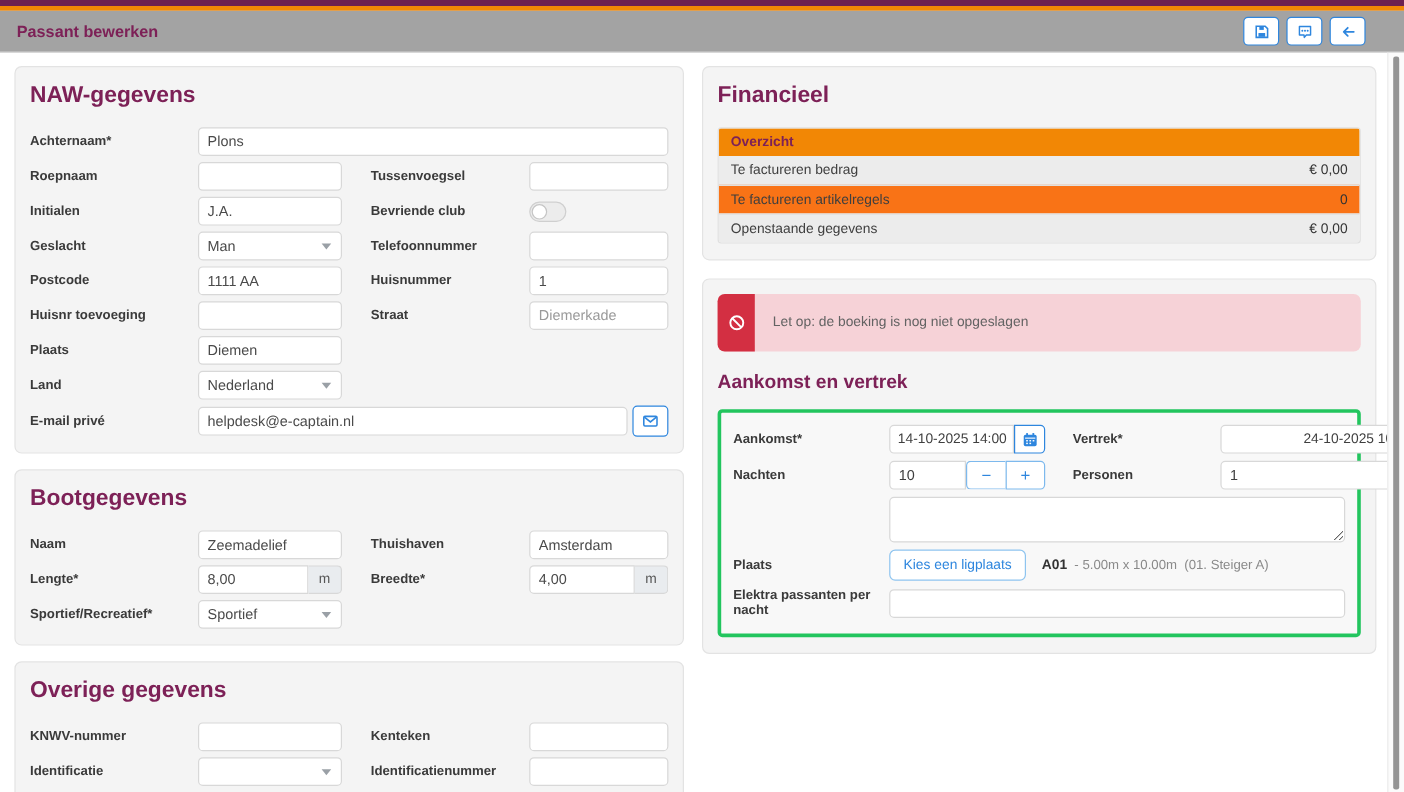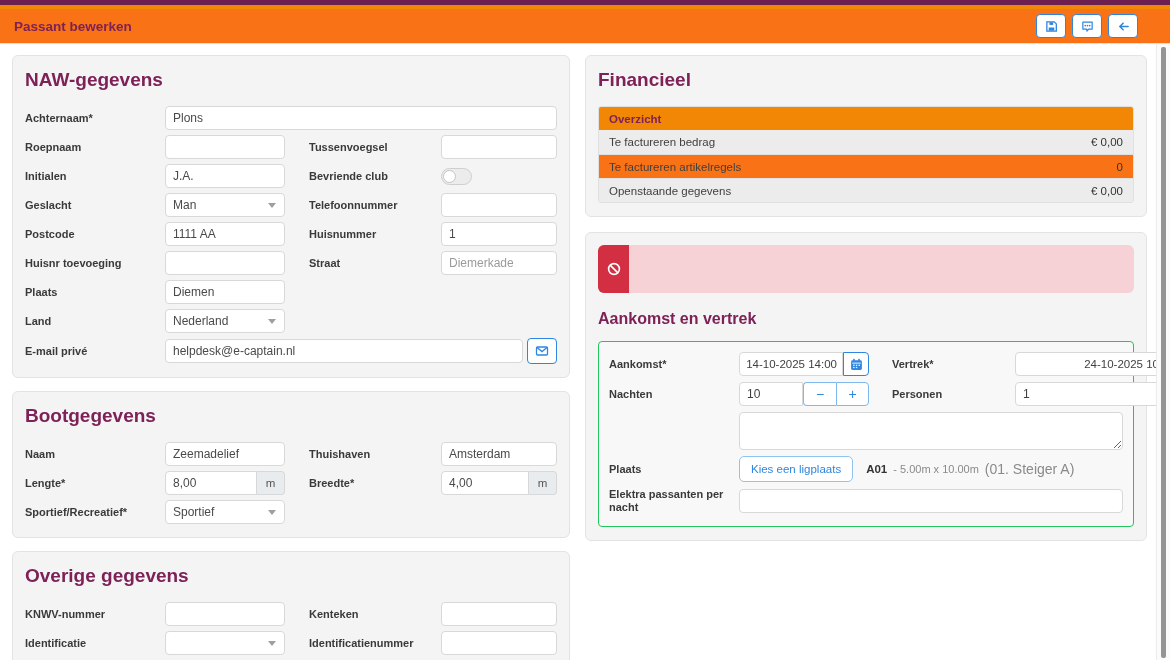--- a/index.html
+++ b/index.html
@@ -7,21 +7,21 @@
   body {
     width:1170px; height:660px; overflow:hidden; position:relative;
     background:#ffffff; font-family:"Liberation Sans", sans-serif;
   }
   
   .stripe-dark { height:5px; background:#6d2050; }
   .stripe-orange { height:4px; background:#f08705; }
 
   
   header {
-    height:35px; background:#f97316; border-bottom:1px solid #e0e0e0;
+    height:35px; background:#a3a3a3; border-bottom:1px solid #e0e0e0;
     display:flex; align-items:center; justify-content:space-between;
     padding:0 32px 0 14px;
   }
   .page-title { font-size:13.5px; font-weight:bold; color:#7d2157; }
   .hdr-buttons { display:flex; }
   .hdr-btn {
     width:30px; height:24px; margin-left:6px; background:#fff;
     border:1px solid #2e86de; border-radius:4px; cursor:pointer;
     display:flex; align-items:center; justify-content:center; padding:0;
   }
@@ -98,21 +98,21 @@
 
   
   .alert { display:flex; background:#f6d2d7; border-radius:6px; height:48px; margin:2px 0 17px; }
   .alert-iconbox {
     flex:none; width:31px; background:#d32f42; border-radius:6px 0 0 6px;
     display:flex; align-items:center; justify-content:center;
   }
   .alert-text { display:flex; align-items:center; padding-left:15px; font-size:11.5px; color:#636363; }
 
   
-  .inner-box { border:1px solid #22c55e; border-radius:4px; background:#f8f8f8; padding:10px; }
+  .inner-box { border:3px solid #22c55e; border-radius:4px; background:#f8f8f8; padding:10px; }
   .row-r {
     display:grid; grid-template-columns:130px 130px 146px 1fr;
     align-items:center; min-height:24px; margin-bottom:6px;
   }
   .row-r:last-child { margin-bottom:2px; }
   .lbl2r { padding-left:23px; }
   .lbl.multi { line-height:13px; align-self:center; }
 
   .input-group { display:flex; }
   .date-inp {
@@ -143,21 +143,21 @@
     border:1px solid #d8d8d8; border-radius:4px; background:#fff;
     font:12px "Liberation Sans",sans-serif; color:#4a4a4a; padding:4px 7px; outline:none;
   }
   .plaats-cell { grid-column:2/5; display:flex; align-items:center; }
   .plaats-btn {
     height:26px; background:#fff; border:1px solid #8ec4ef; border-radius:5px;
     color:#2e86de; font:11.5px "Liberation Sans",sans-serif; padding:0 11px; cursor:pointer;
   }
   .plaats-code { font-size:11.5px; font-weight:bold; color:#333; margin-left:13px; }
   .plaats-dim { font-size:11px; color:#8a8a8a; margin-left:6px; }
-  .plaats-steiger { font-size:14px; color:#8a8a8a; margin-left:6px; }
+  .plaats-steiger { font-size:11px; color:#8a8a8a; margin-left:6px; }
 
   
   .scroll-track {
     position:absolute; top:44px; right:0; bottom:0; width:14px;
     background:#fbfbfb; border-left:1px solid #ececec;
   }
   .scroll-thumb {
     position:absolute; top:3px; bottom:2px; right:4px; width:5px;
     background:#949494; border-radius:2px;
   }
@@ -367,20 +367,21 @@
     <section class="panel">
       <div class="alert">
         <div class="alert-iconbox">
           <span style="display:flex;">
             <svg width="16" height="16" viewBox="0 0 16 16">
                 <circle cx="8" cy="8" r="5.4" fill="none" stroke="#ffffff" stroke-width="1.6"></circle>
                 <line x1="4.4" y1="4.4" x2="11.6" y2="11.6" stroke="#ffffff" stroke-width="1.6"></line>
               </svg>
           </span>
         </div>
+        <div class="alert-text">Let op: de boeking is nog niet opgeslagen</div>
       </div>
 
       <div class="panel-title" style="font-size:16px; margin-bottom:13px;">Aankomst en vertrek</div>
 
       <div class="inner-box">
         <div class="row-r">
           <div class="lbl">Aankomst*</div>
           <div class="input-group">
             <input class="date-inp" value="14-10-2025 14:00" style="">
             <button class="cal-btn">

